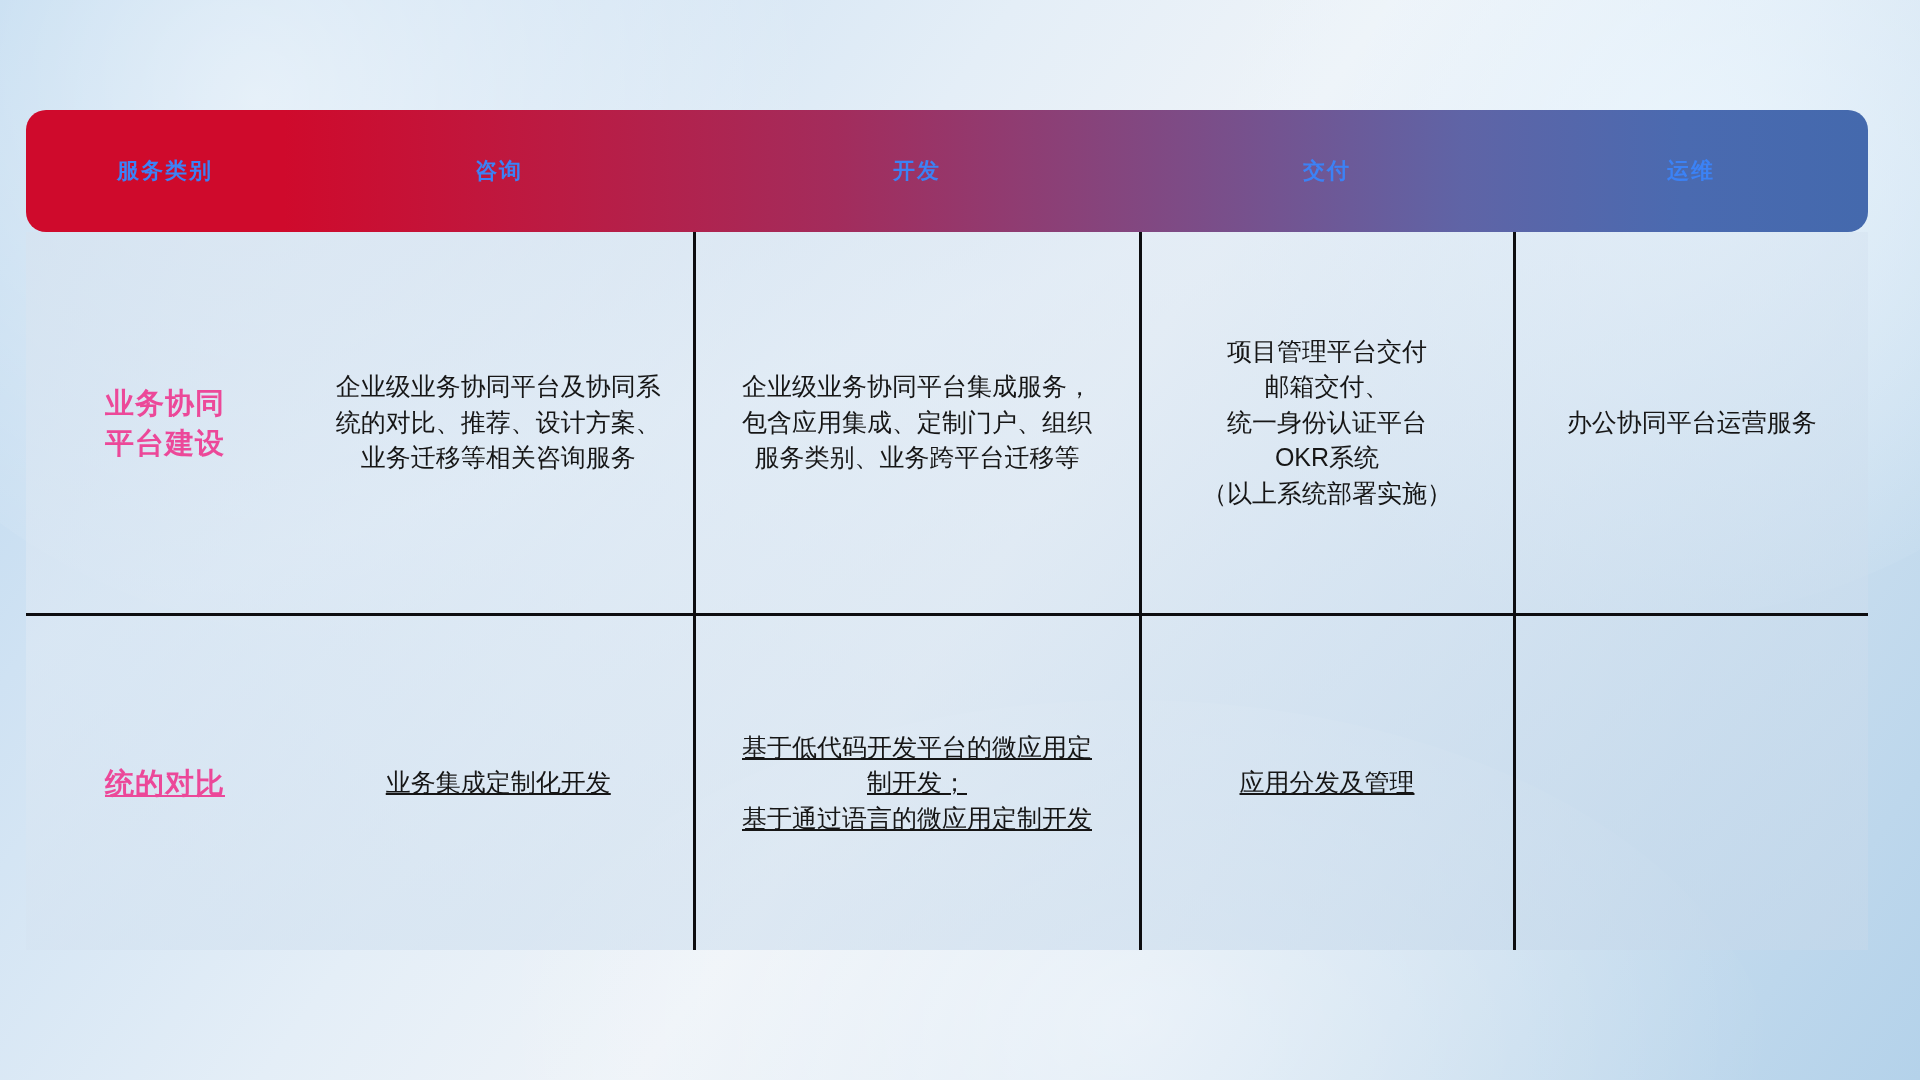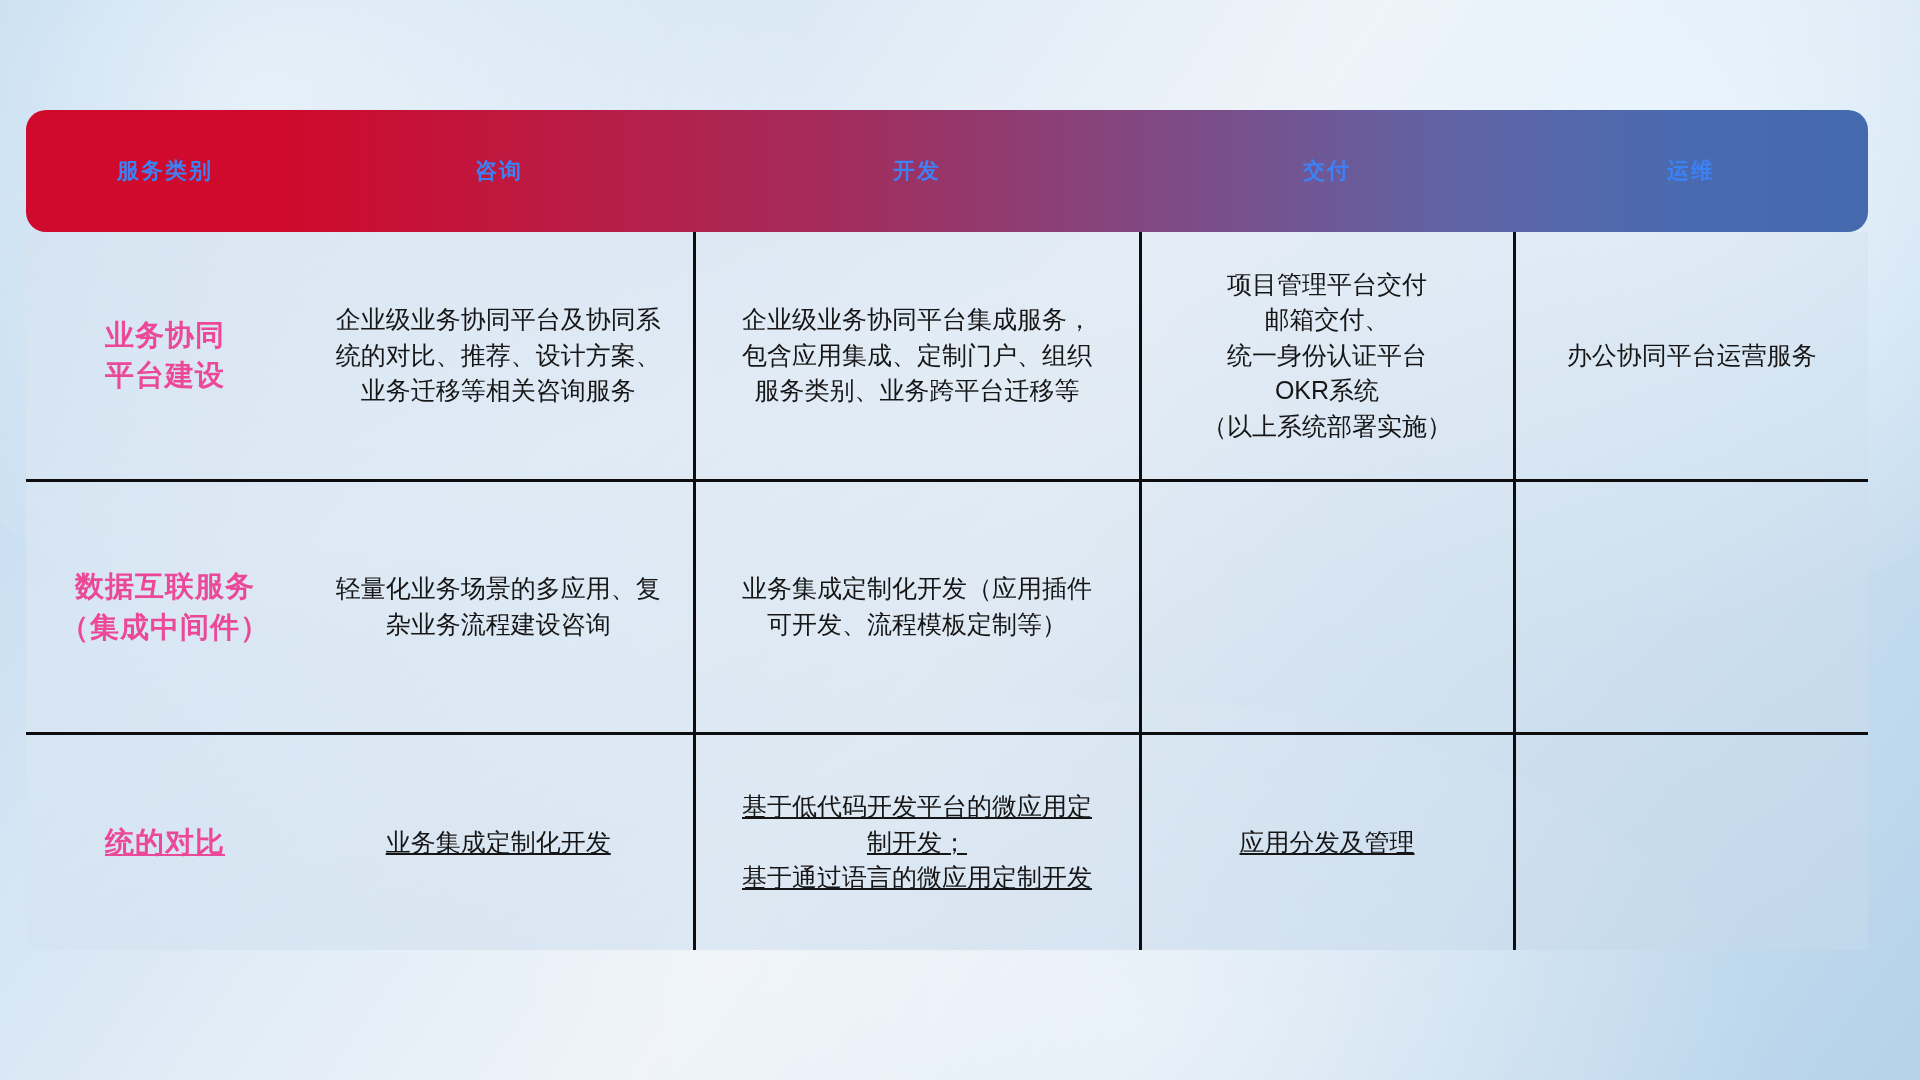--- a/index.html
+++ b/index.html
@@ -216,40 +216,20 @@
 邮箱交付、
 统一身份认证平台
 OKR系统
 （以上系统部署实施）</span>
         </td>
         <td class="last-col">
           <span class="cell-text">办公协同平台运营服务</span>
         </td>
       </tr>
 
-      <tr class="r2">
-        <td class="label-cell">
-          <span class="cell-text">数据互联服务
-（集成中间件）</span>
-        </td>
-        <td>
-          <span class="cell-text">轻量化业务场景的多应用、复
-杂业务流程建设咨询</span>
-        </td>
-        <td>
-          <span class="cell-text">业务集成定制化开发（应用插件
-可开发、流程模板定制等）</span>
-        </td>
-        <td>
-          <span class="cell-text"></span>
-        </td>
-        <td class="last-col">
-          <span class="cell-text"></span>
-        </td>
-      </tr>
 
       <tr class="r3">
         <td class="label-cell">
           <span class="cell-text">统的对比</span>
         </td>
         <td>
           <span class="cell-text">业务集成定制化开发</span>
         </td>
         <td>
           <span class="cell-text">基于低代码开发平台的微应用定

